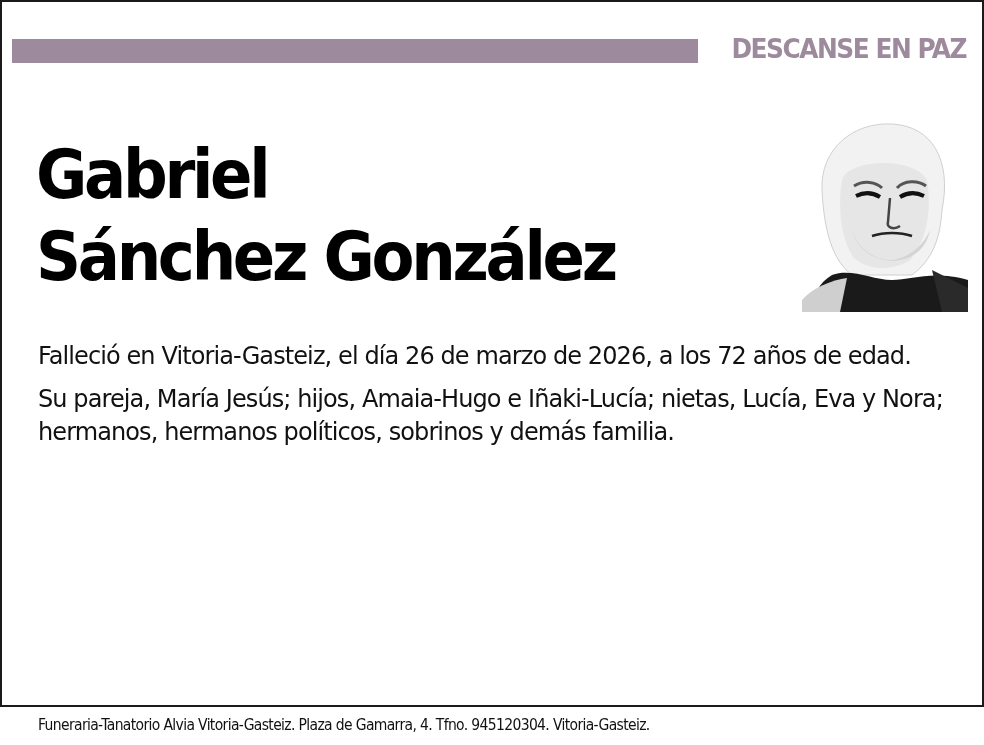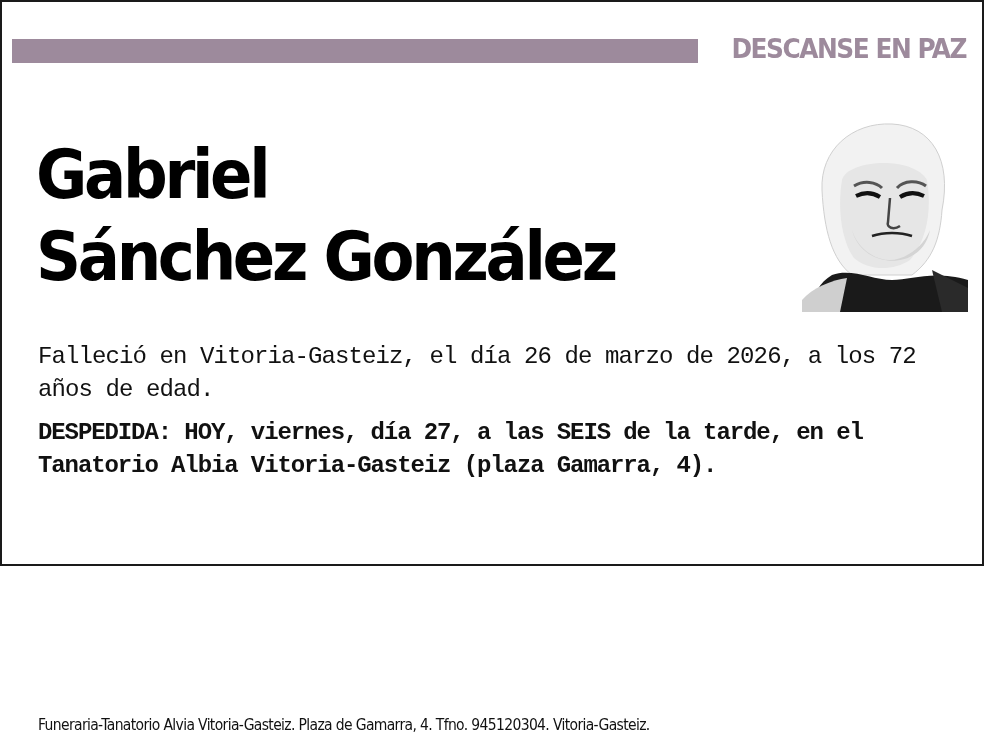--- a/index.html
+++ b/index.html
@@ -1,19 +1,19 @@
 <!DOCTYPE html>
 <html><head>
   <meta charset="utf-8">
   <style>
     html, body { margin: 0; padding: 0; background: #ffffff; }
     body { width: 984px; height: 745px; overflow: hidden; }
     .page {
       position: relative;
-      width: 984px; height: 566px;
+      width: 984px; height: 707px;
       box-sizing: border-box;
       border: 2px solid #1a1a1a;
       border-bottom-width: 2px;
       background: #ffffff;
       color: #111111;
       font-family: "DejaVu Sans", sans-serif;
     }
     .topbar {
       position: absolute; left: 10px; top: 37px;
       width: 686px; height: 24px;
@@ -48,21 +48,21 @@
     }
     .body-text {
       position: absolute; left: 36px; top: 338px;
       width: 920px;
       font-family: "DejaVu Sans", sans-serif;
       font-size: 24px;
       line-height: 33px;
       letter-spacing: -0.9px;
       color: #111111;
     }
-    .body-text p { margin: 0 0 10px 0; font-family: Liberation Mono, monospace; }
+    .body-text p { margin: 0 0 10px 0; }
     .body-text p.bold { font-weight: bold; letter-spacing: -1.1px; }
     .footer {
       position: absolute; left: 36px; top: 714px;
       font-family: "DejaVu Sans", sans-serif;
       font-size: 15px;
       letter-spacing: -0.7px;
       color: #111111;
       white-space: nowrap;
       transform: scaleX(0.93);
       transform-origin: left top;
@@ -101,17 +101,17 @@
       <path d="M80 126 C92 122 108 122 120 126" stroke="#222" stroke-width="2.5" fill="none"></path>
 
       <path d="M40 165 C60 158 80 170 100 170 C120 170 140 160 176 170 L176 202 L20 202 C20 185 28 172 40 165 Z" fill="#1a1a1a"></path>
       <path d="M10 190 C20 178 40 170 55 168 L48 202 L10 202 Z" fill="#cfcfcf"></path>
       <path d="M140 160 L176 178 L176 202 L150 202 Z" fill="#2a2a2a"></path>
     </svg>
   </div>
 
   <div class="body-text">
     <p>Falleció en Vitoria-Gasteiz, el día 26 de marzo de 2026, a los 72 años de edad.</p>
-    <p class="bold">DESPEDIDA: HOY, viernes, día 27, a las SEIS de la tarde, en el Tanatorio Albia Vitoria-Gasteiz (plaza Gamarra, 4).</p>
+    <p>Su pareja, María Jesús; hijos, Amaia-Hugo e Iñaki-Lucía; nietas, Lucía, Eva y Nora; hermanos, hermanos políticos, sobrinos y demás familia.</p>
   </div>
 
   <div class="footer">Funeraria-Tanatorio Alvia Vitoria-Gasteiz. Plaza de Gamarra, 4. Tfno. 945120304. Vitoria-Gasteiz.</div>
 </div>
 
 </body></html>

